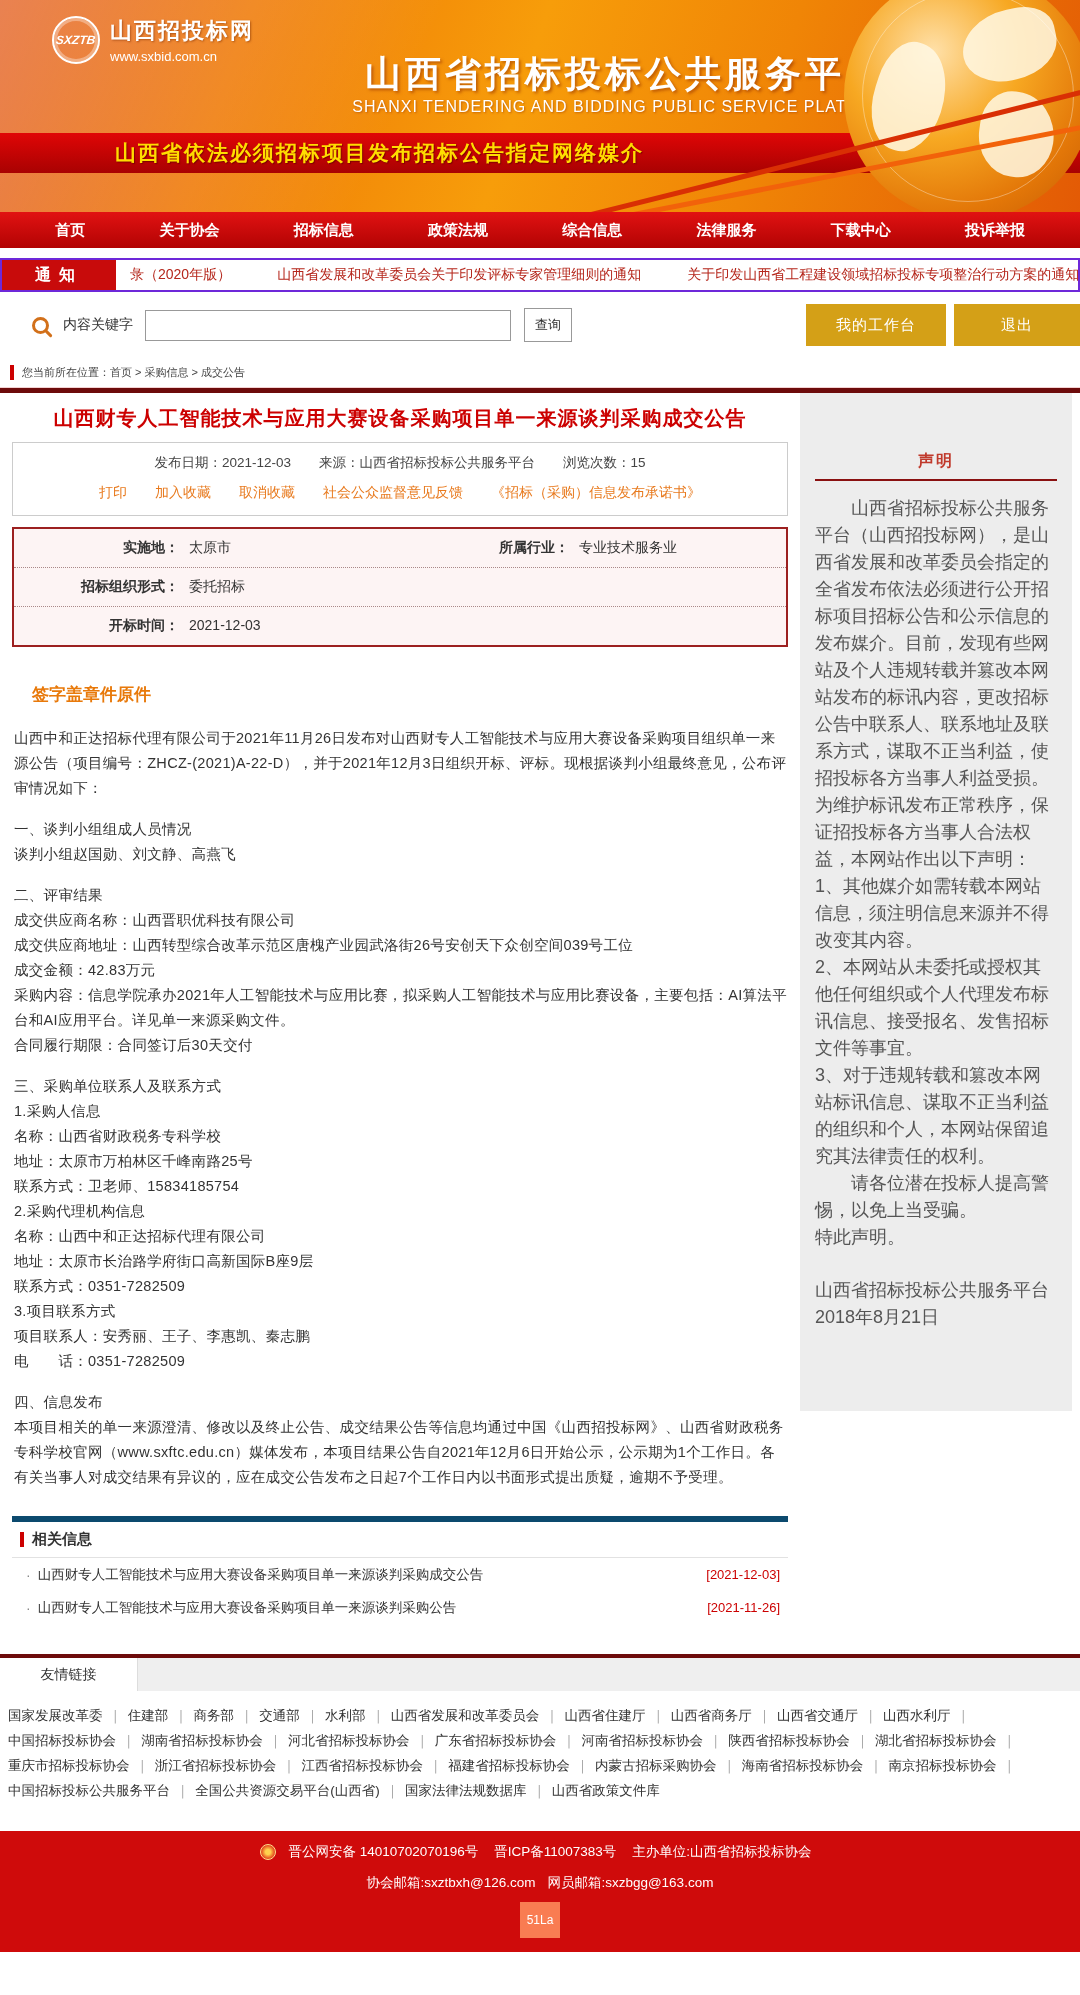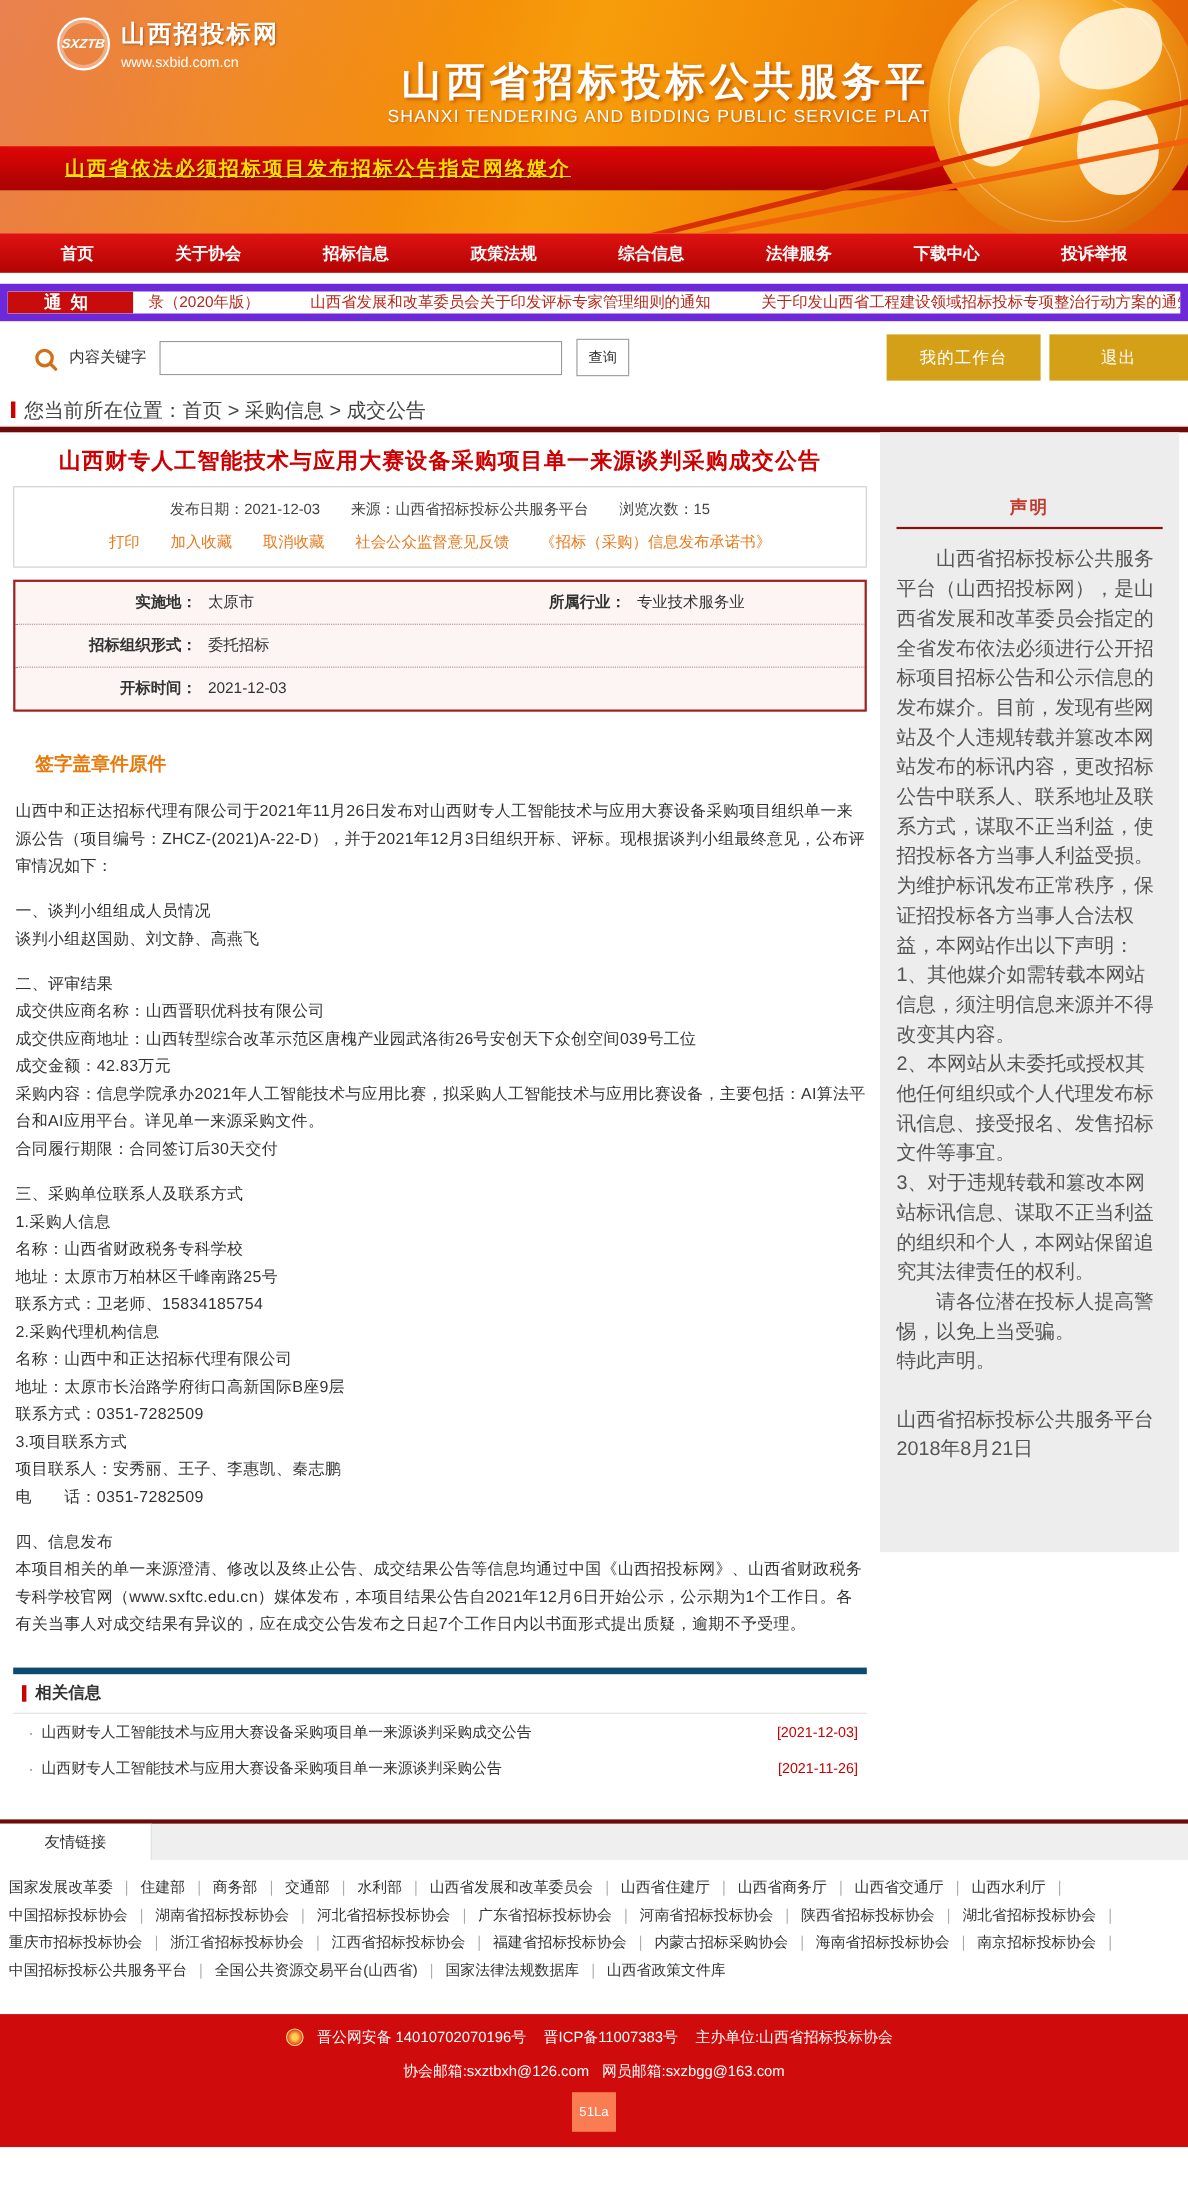--- a/index.html
+++ b/index.html
@@ -30,28 +30,28 @@
   .logo-circle span { color:#fff; font-weight:bold; font-style:italic; font-size:12px; transform:skew(-6deg); }
   .logo-text { margin-left:10px; color:#fff; }
   .logo-name { font-size:22px; font-weight:bold; letter-spacing:2px; text-shadow:1px 1px 2px rgba(120,40,0,.5); }
   .logo-url { font-size:13px; margin-top:3px; }
   .banner-title { position:absolute; top:50px; left:170px; width:910px; text-align:center; z-index:2;
     color:#fff; font-size:36px; font-weight:bold; letter-spacing:4px; text-shadow:2px 2px 3px rgba(150,50,0,.55); }
   .banner-sub { position:absolute; top:98px; left:170px; width:910px; text-align:center; z-index:2;
     color:#fff; font-size:16px; letter-spacing:1px; text-shadow:1px 1px 2px rgba(150,50,0,.5); }
   .banner-band { position:absolute; top:133px; left:0; width:100%; height:40px; z-index:2;
     background:linear-gradient(#e00606,#a80202); display:flex; align-items:center; }
-  .banner-band span { margin-left:59px; color:#ffdd00; font-size:18px; font-weight:bold; letter-spacing:2px;
-    text-shadow:1px 1px 1px rgba(90,0,0,.6);text-decoration:underline; }
+  .banner-band span { margin-left:115px; color:#ffdd00; font-size:21px; font-weight:bold; letter-spacing:2px;
+    text-shadow:1px 1px 1px rgba(90,0,0,.6); }
   
   .topnav { height:36px; background:linear-gradient(#e11212,#b20303); display:flex; align-items:center;
     justify-content:space-around; padding:0 18px; }
   .nav-item { color:#fff; font-size:15px; font-weight:bold; text-decoration:none; cursor:pointer; }
   
-  .notice { margin:10px 0 0; border:7px solid #6d28d9; height:34px; display:flex; overflow:hidden; }
+  .notice { margin:10px 0 0; border:2px solid #6d28d9; height:34px; display:flex; overflow:hidden; }
   .notice-label { width:114px; background:#c80b0b; color:#fff; font-size:16px; font-weight:bold;
     display:flex; align-items:center; justify-content:center; letter-spacing:8px; flex:none; }
   .notice-track { flex:1; display:flex; align-items:center; white-space:nowrap; overflow:hidden; padding-left:14px; }
   .notice-item { color:#b5271c; font-size:14px; margin-right:46px; cursor:pointer; }
   
   .search-row { margin-top:8px; height:50px; display:flex; align-items:center; padding-left:32px; }
   .mag-icon { width:17px; height:17px; border:3px solid #d2701a; border-radius:50%; position:relative; flex:none; }
   .mag-icon::after { content:""; position:absolute; width:3px; height:9px; background:#d2701a;
     right:-4px; bottom:-7px; transform:rotate(-45deg); border-radius:2px; }
   .search-label { margin:0 12px 0 14px; font-size:14px; color:#333; }
@@ -60,21 +60,21 @@
     font-size:13px; color:#333; cursor:pointer; font-family:inherit; }
   .search-spacer { flex:1; }
   .gold-btn { height:42px; background:#d4a017; color:#fff; font-size:15px; border:none; cursor:pointer;
     font-family:inherit; letter-spacing:1px; }
   .btn-workbench { width:140px; margin-right:8px; }
   .btn-logout { width:126px; }
   
   .breadcrumb { height:30px; margin-top:8px; display:flex; align-items:center; padding-left:10px;
     border-bottom:1px solid #f3d2d2; }
   .redbar { width:4px; height:15px; background:#c00; margin-right:8px; flex:none; }
-  .crumb-text { font-size:18px; color:#444; }
+  .crumb-text { font-size:11px; color:#444; }
   .rule { height:5px; background:#6d0b0b; }
   
   .main { display:flex; align-items:flex-start; }
   .article { width:800px; padding:0 8px; }
   .art-title { text-align:center; color:#c00; font-size:20px; font-weight:bold; margin:12px 6px 10px; letter-spacing:1px; }
   .meta-box { border:1px solid #ccc; margin:0 4px; padding:11px 0 13px; }
   .meta-line { text-align:center; font-size:13.5px; color:#444; }
   .meta-line span { margin:0 14px; }
   .actions { text-align:center; margin-top:12px; }
   .action-link { color:#e87a1e; font-size:14px; margin:0 14px; text-decoration:none; cursor:pointer; }

